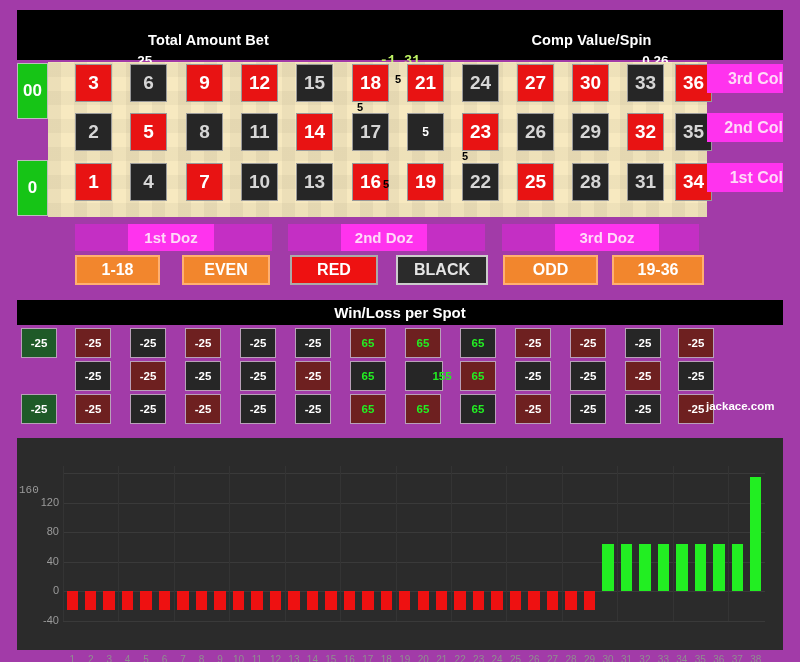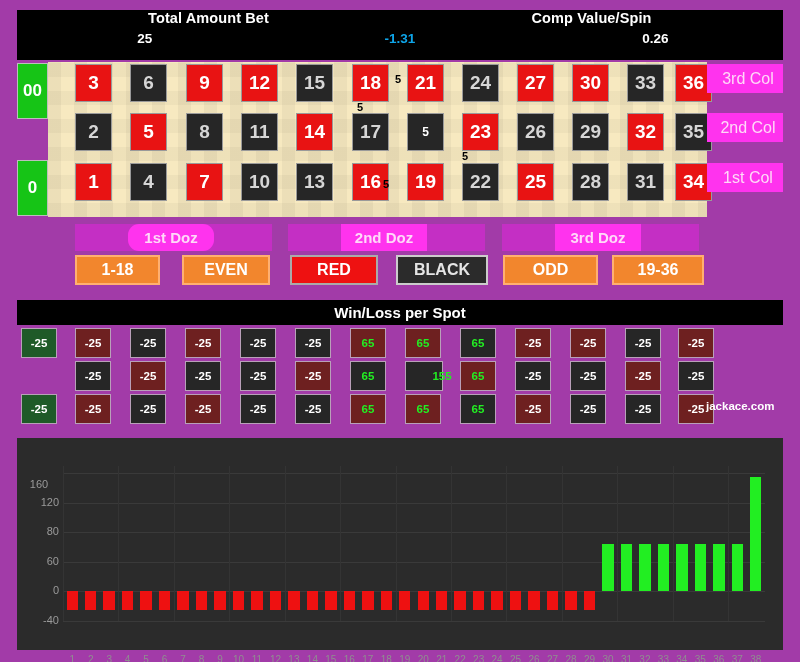--- a/index.html
+++ b/index.html
@@ -15,23 +15,23 @@
     font-weight:bold;
   }
 
   
   #header{
     position:absolute;left:17px;top:10px;width:766px;height:50px;
     background:#000;
   }
   #header .hdr-row{display:flex;width:100%;}
   #header .hdr-cell{flex:1;text-align:center;color:#fff;}
-  #header .hdr-label{font-size:14.5px;font-weight:bold;padding-top:0;letter-spacing:.1px;}
+  #header .hdr-label{font-size:14.5px;font-weight:bold;padding-top:22px;letter-spacing:.1px;}
   #header .hdr-val{font-size:13.5px;font-weight:bold;padding-top:5px;}
-  #header .hdr-val.neg{color:#0ea5e9;}
+  #header .hdr-val.neg{color:#bef264;font-family:Liberation Mono, monospace;}
 
   
   #felt{
     position:absolute;left:48px;top:62px;width:659px;height:155px;
     background:#f7e9c0;
   }
   .feltstripe{
     position:absolute;inset:0;
     background:repeating-linear-gradient(90deg,
       rgba(0,0,0,0.045) 0px, rgba(0,0,0,0.045) 13px,
@@ -59,23 +59,23 @@
   .numcell.chip{font-size:12px;color:#fff;}
 
   .chip5{
     position:absolute;font-size:11px;font-weight:bold;color:#000;
     width:14px;text-align:center;
   }
 
   .collabel{
     position:absolute;left:707px;width:76px;height:29px;
     background:#ff33ee;color:#ffd9f8;
-    display:flex;align-items:center;justify-content:center;
+    display:flex;align-items:center;justify-content:flex-end;
     padding-left:6px;box-sizing:border-box;
-    font-size:16px;font-weight:normal;
+    font-size:16px;font-weight:bold;
   }
 
   .dozbar{
     position:absolute;height:27px;background:#c42fc4;
   }
   .dozlabel{
     position:absolute;height:27px;background:#ff33ee;color:#ffd9f8;
     display:flex;align-items:center;justify-content:center;
     font-size:15px;font-weight:bold;
   }
@@ -297,29 +297,29 @@
     </div>
     <div class="collabel" style="top: 113px;">
       <span>2nd Col</span>
     </div>
     <div class="collabel" style="top: 163px;">
       <span>1st Col</span>
     </div>
   </div>
 <div id="doz-layer">
     <div class="dozbar" style="left: 75px; top: 224px; width: 197px;"></div>
-    <div class="dozlabel" style="left: 128px; top: 224px; width: 86px; border-radius: 11px;">
+    <div class="dozlabel" style="left: 128px; top: 224px; width: 86px;">
       <span>1st Doz</span>
     </div>
     <div class="dozbar" style="left: 288px; top: 224px; width: 197px;"></div>
     <div class="dozlabel" style="left: 341px; top: 224px; width: 86px;">
       <span>2nd Doz</span>
     </div>
     <div class="dozbar" style="left: 502px; top: 224px; width: 197px;"></div>
-    <div class="dozlabel" style="left: 555px; top: 224px; width: 86px;">
+    <div class="dozlabel" style="left: 555px; top: 224px; width: 104px;">
       <span>3rd Doz</span>
     </div>
   </div>
 <div id="outside-layer">
     <div class="outside orange" style="left: 75px; width: 85px;">
       <span>1-18</span>
     </div>
     <div class="outside orange" style="left: 182px; width: 88px;">
       <span>EVEN</span>
     </div>
@@ -452,27 +452,27 @@
     </div>
     <div class="wlcell dred" style="left: 661px; top: 66px;">
       <span>-25</span>
     </div>
   </div>
 <div id="watermark">jackace.com</div>
 
 <div id="graph-wrap">
   <div id="plot">
       <div class="gridline" style="top: 7.38095px;"></div>
-      <div class="ytick" style="top: 12px; left: -44px; position: absolute; width: 40px; text-align: center;">160</div>
+      <div class="ytick" style="top: 18px; left: -44px; position: absolute; width: 40px; text-align: left; font-family: Liberation Mono, monospace;">160</div>
       <div class="gridline" style="top: 36.9048px;"></div>
       <div class="ytick" style="top: 29.9048px; left: -44px; position: absolute; width: 40px; text-align: right;">120</div>
       <div class="gridline" style="top: 66.4286px;"></div>
       <div class="ytick" style="top: 59.4286px; left: -44px; position: absolute; width: 40px; text-align: right;">80</div>
       <div class="gridline" style="top: 95.9524px;"></div>
-      <div class="ytick" style="top: 88.9524px; left: -44px; position: absolute; width: 40px; text-align: right;">60</div>
+      <div class="ytick" style="top: 88.9524px; left: -44px; position: absolute; width: 40px; text-align: right;">40</div>
       <div class="gridline" style="top: 125.476px;"></div>
       <div class="ytick" style="top: 118.476px; left: -44px; position: absolute; width: 40px; text-align: right;">0</div>
       <div class="gridline" style="top: 155px;"></div>
       <div class="ytick" style="top: 148px; left: -44px; position: absolute; width: 40px; text-align: right;">-40</div>
       <div class="vgrid" style="left: 0px;"></div>
       <div class="vgrid" style="left: 55.4211px;"></div>
       <div class="vgrid" style="left: 110.842px;"></div>
       <div class="vgrid" style="left: 166.263px;"></div>
       <div class="vgrid" style="left: 221.684px;"></div>
       <div class="vgrid" style="left: 277.105px;"></div>

